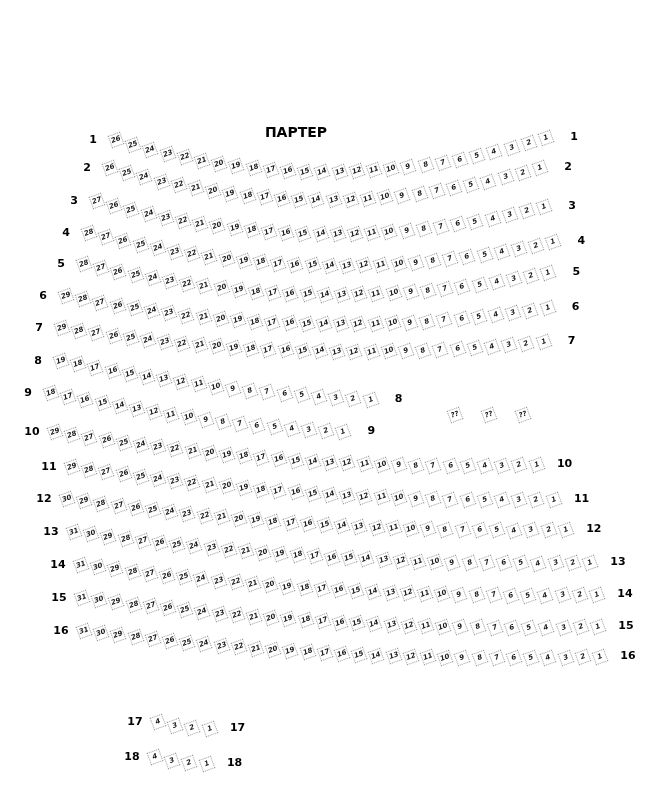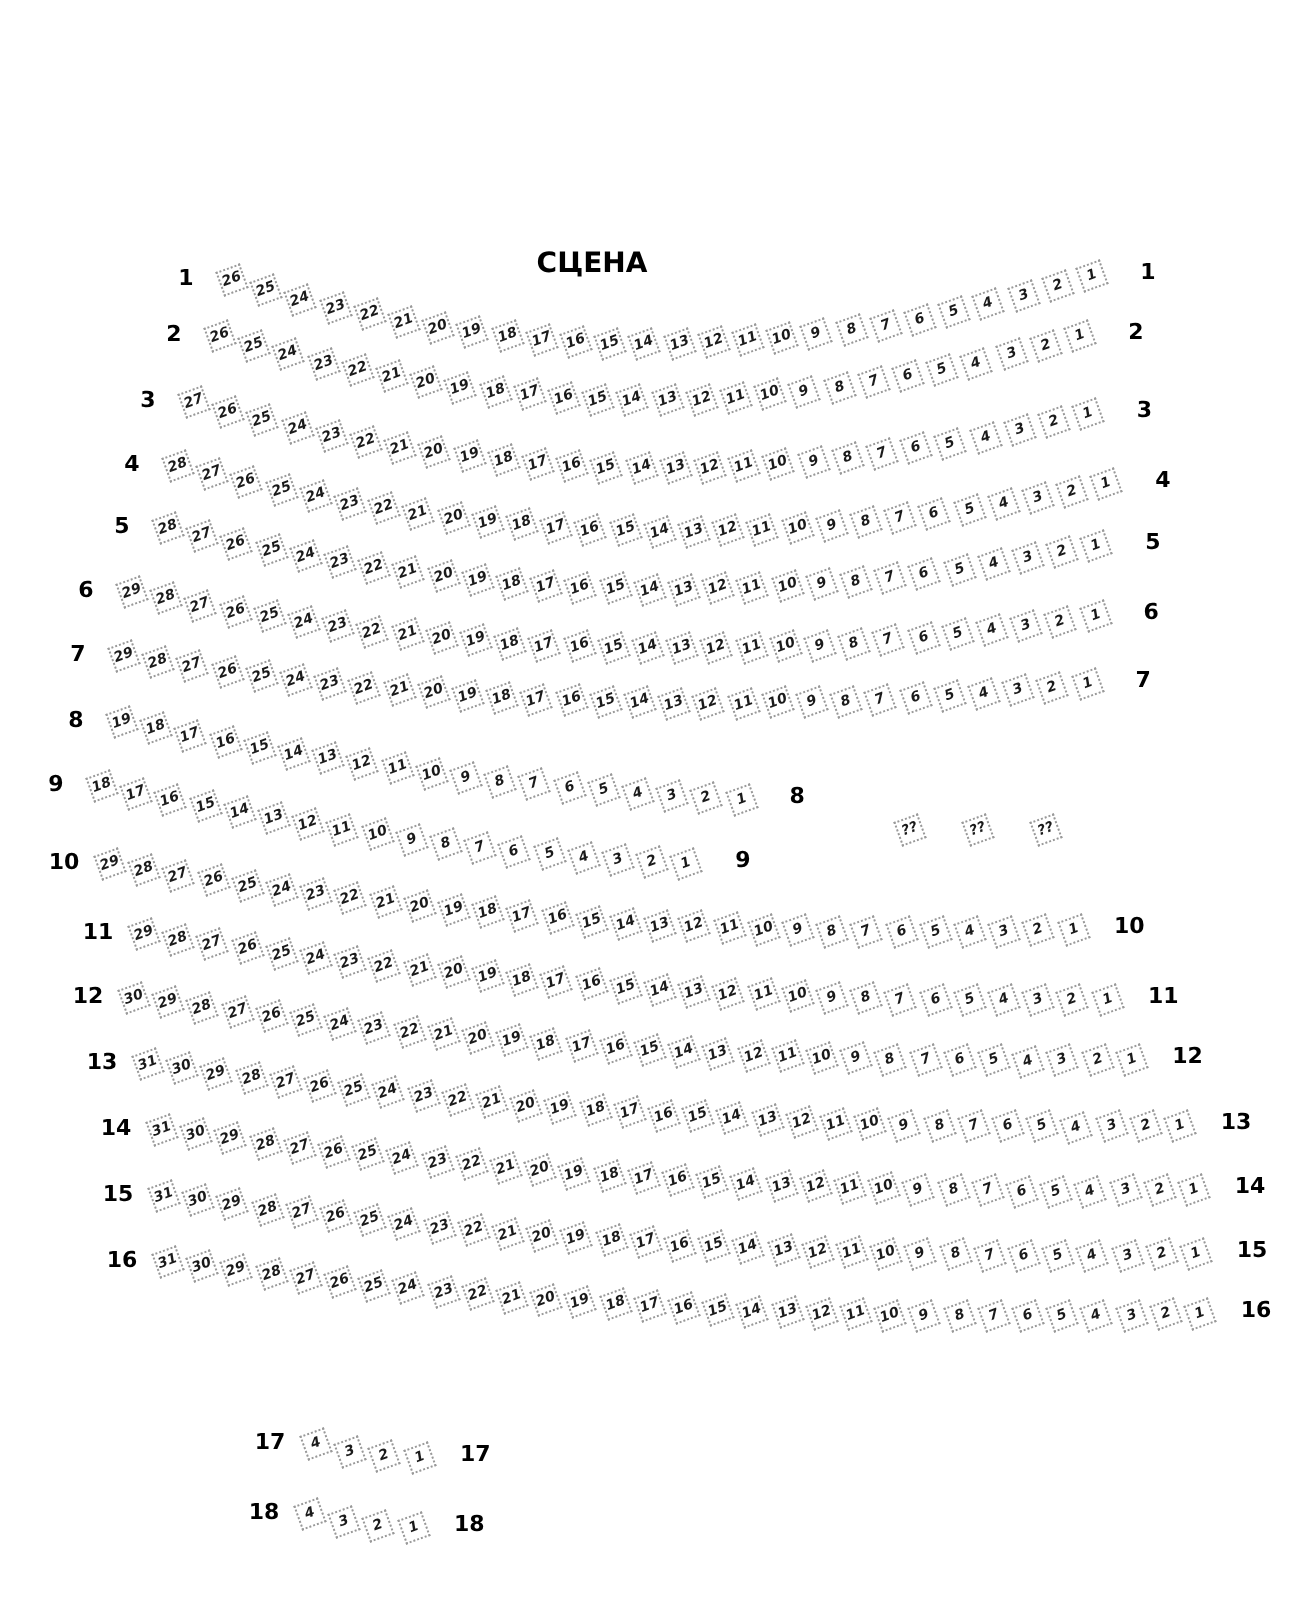--- a/index.html
+++ b/index.html
@@ -28,21 +28,21 @@
   }
   .rlabel{
     position:absolute;transform:translate(-50%,-50%);
     font-weight:bold;font-size:11px;color:#000;white-space:nowrap;
   }
 </style>
 </head>
 <body>
 
 <div class="canvas">
-  <div class="section-title">СЦЕНА</div>
+  <div class="section-title">ПАРТЕР</div>
   <div id="seatmap">
       <div>
         <div class="seat" style="left: 116px; top: 140px;">26</div>
         <div class="seat" style="left: 133.2px; top: 144.989px;">25</div>
         <div class="seat" style="left: 150.4px; top: 149.555px;">24</div>
         <div class="seat" style="left: 167.6px; top: 153.699px;">23</div>
         <div class="seat" style="left: 184.8px; top: 157.421px;">22</div>
         <div class="seat" style="left: 202px; top: 160.72px;">21</div>
         <div class="seat" style="left: 219.2px; top: 163.597px;">20</div>
         <div class="seat" style="left: 236.4px; top: 166.051px;">19</div>

